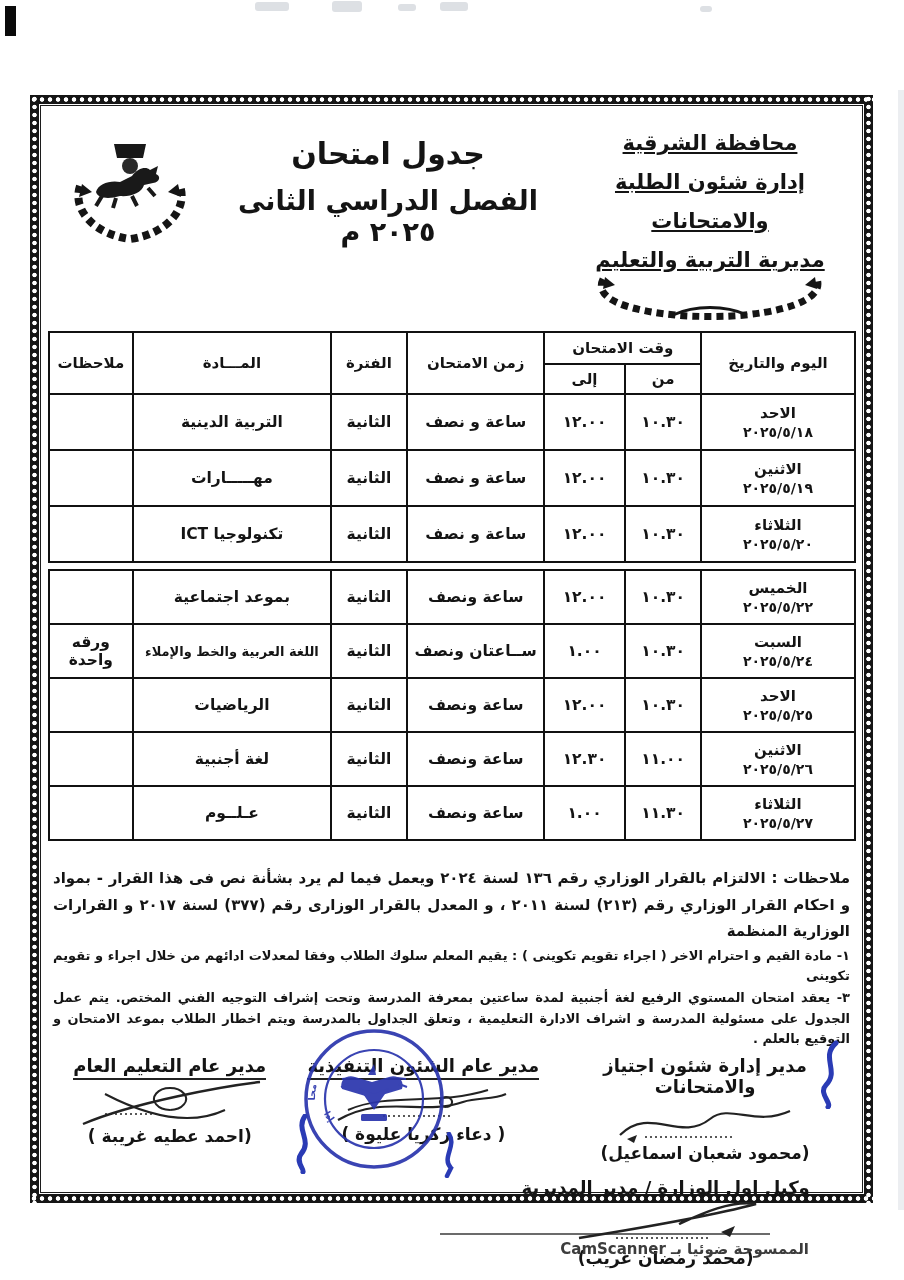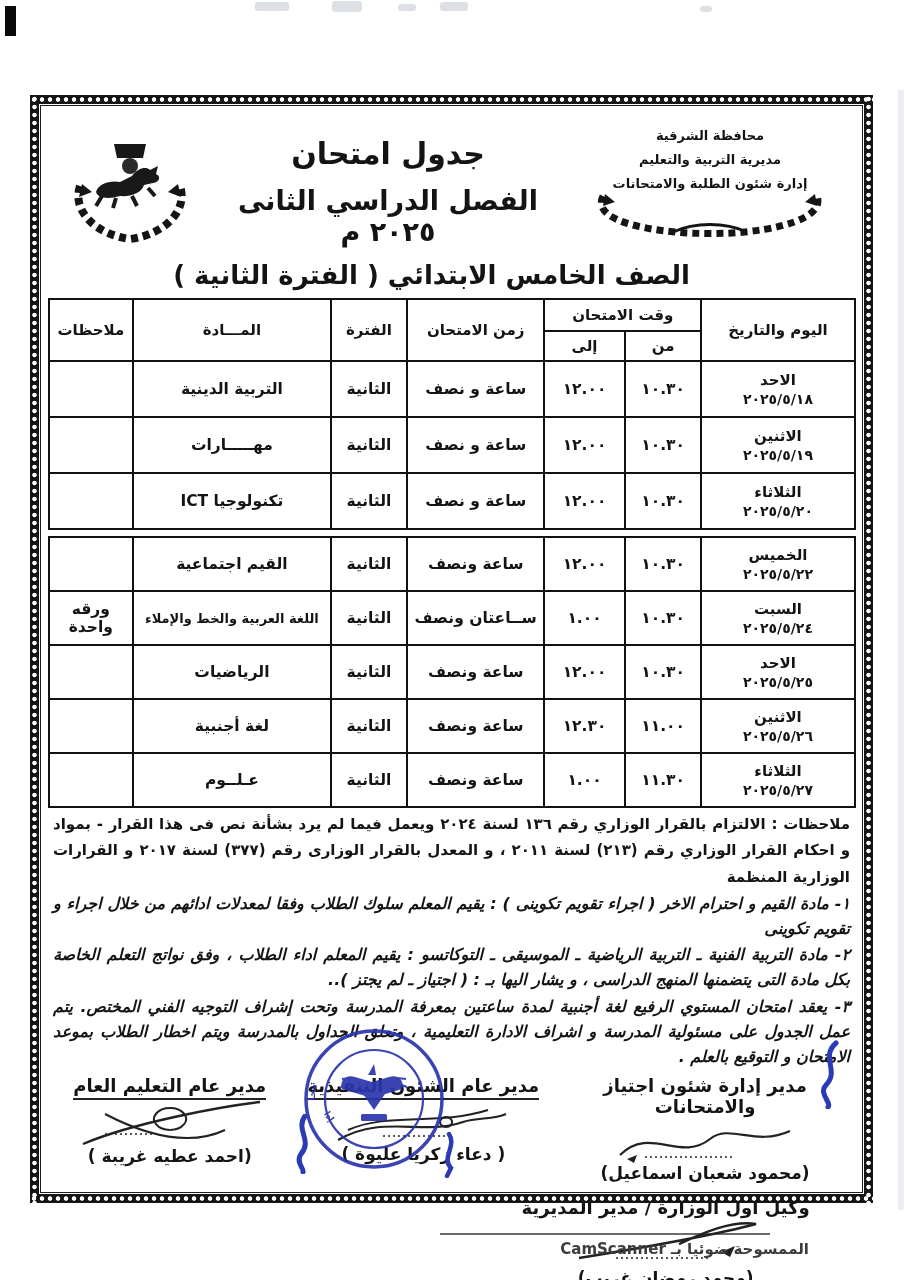--- a/index.html
+++ b/index.html
@@ -27,21 +27,21 @@
   .wave-v{width:9px;top:-9px;bottom:-9px;
     background-image:radial-gradient(circle at 4.5px 4px, #ffffff 1.9px, rgba(255,255,255,0) 2.6px);
     background-size:9px 8px;}
   .wave-top{top:-9px;} .wave-bottom{bottom:-9px;}
   .wave-left{left:-9px;} .wave-right{right:-9px;}
   .inner-line{position:absolute;inset:1px;border:1.5px solid #1c1c1c;pointer-events:none;}
 
   
   .doc-header{display:flex;align-items:flex-start;padding:12px 8px 0 8px;}
   .org-block{width:292px;text-align:center;padding-top:8px;position:relative;}
-  .org-line{font-weight:700;font-size:13px;line-height:1.85;}
+  .org-line{font-weight:700;font-size:21px;line-height:1.85;text-decoration:underline;}
   .org-wreath{margin-top:-4px;}
   .title-block{flex:1;text-align:center;padding-top:20px;}
   .title-1{font-weight:700;font-size:30px;letter-spacing:1px;}
   .title-2{font-weight:700;font-size:27px;margin-top:14px;}
   .emblem-block{width:165px;text-align:center;padding-top:24px;}
   .title-3{text-align:center;font-weight:700;font-size:26px;margin:4px 40px 8px 0;}
 
   
   table.sched{border-collapse:collapse;width:808px;margin:6px auto 0 auto;table-layout:fixed;}
   table.sched,table.sched th,table.sched td{border:2.5px solid #111;}
@@ -52,23 +52,23 @@
   table.sched th{font-size:15px;}
   .t1 td{height:50px;}
   .t2{margin-top:26px;}
   .t2 td{height:48px;}
   .day-name{display:block;font-size:15px;}
   .day-date{display:block;font-size:14px;margin-top:2px;}
   .time-val{font-size:16px;letter-spacing:1px;}
   .subj{font-size:16px;margin-left:42px;}
 
   
-  .notes{padding:3px 14px 0 14px;}
+  .notes{padding:24px 14px 0 14px;}
   .notes-intro{font-weight:700;font-size:15px;line-height:1.75;text-align:justify;text-align-last:right;margin:0;}
-  .notes-item{font-weight:700;font-size:16px;line-height:1.55;margin:2px 0 0 0;text-align:justify;text-align-last:right;font-style:italic;}
+  .notes-item{font-weight:700;font-size:13px;line-height:1.55;margin:2px 0 0 0;text-align:justify;text-align-last:right;}
 
   
   .sig-row1{display:flex;padding:6px 10px 0 10px;}
   .sig-col{text-align:center;}
   .sig-c1{width:37%;} .sig-c2{width:33%;} .sig-c3{width:30%;}
   .sig-title{font-weight:700;font-size:18px;}
   .sig-title.u{border-bottom:2px solid #222;display:inline-block;padding-bottom:2px;}
   .sig-name{font-weight:700;font-size:17px;margin-top:-6px;}
   .sig-row2{display:flex;justify-content:space-between;padding:14px 30px 0 30px;position:relative;}
   .sig2-col{text-align:center;width:44%;}
@@ -98,22 +98,22 @@
 <div class="frame">
   <div class="wave wave-h wave-top"></div>
   <div class="wave wave-h wave-bottom"></div>
   <div class="wave wave-v wave-left"></div>
   <div class="wave wave-v wave-right"></div>
   <div class="inner-line"></div>
 
   <div class="doc-header">
     <div class="org-block">
       <div class="org-line">محافظة الشرقية</div>
+      <div class="org-line">إدارة شئون الطلبة والامتحانات</div>
       <div class="org-line">مديرية التربية والتعليم</div>
-      <div class="org-line">إدارة شئون الطلبة والامتحانات</div>
       <svg class="org-wreath" width="250" height="46" viewBox="0 0 250 46">
         <path d="M18 4 C10 20 30 34 90 40 C110 42 140 42 160 40 C215 34 238 20 232 4" fill="none" stroke="#151515" stroke-width="7" stroke-dasharray="7 5"></path>
         <path d="M88 40 C110 30 140 30 162 40" fill="none" stroke="#151515" stroke-width="3"></path>
         <path d="M20 2 l10 8 l-12 4 z M230 2 l-10 8 l12 4 z" fill="#151515"></path>
       </svg>
     </div>
     <div class="title-block">
       <div class="title-1">جدول امتحان</div>
       <div class="title-2">الفصل الدراسي الثانى ٢٠٢٥ م</div>
     </div>
@@ -121,21 +121,20 @@
       <svg width="128" height="112" viewBox="0 0 128 112">
         <path d="M48 4 h32 l-3 14 h-26 z" fill="#181818"></path>
         <circle cx="64" cy="26" r="8" fill="#2a2a2a"></circle>
         <path d="M30 52 c2 -8 14 -12 24 -10 l12 -6 c6 -8 14 -10 18 -6 l8 -4 l-2 8 c5 2 4 8 -3 9 l-9 2 c-2 8 -14 12 -24 11 c-10 3 -22 3 -24 -4 z" fill="#191919"></path>
         <path d="M36 56 l-6 10 M50 58 l-3 10 M66 56 l5 10 M82 48 l7 8" stroke="#191919" stroke-width="4" fill="none"></path>
         <path d="M14 46 C6 70 28 94 64 99 C100 94 122 70 114 46" fill="none" stroke="#151515" stroke-width="8" stroke-dasharray="7 5"></path>
         <path d="M16 44 l10 8 l-13 5 z M112 44 l-10 8 l13 5 z" fill="#151515"></path>
       </svg>
     </div>
   </div>
-  <div class="title-3">الصف الخامس الابتدائي ( الفترة الثانية )</div>
 
   <table class="sched t1">
     <colgroup>
       <col style="width:19%">
         <col style="width:9.5%">
         <col style="width:10%">
       <col style="width:17%">
         <col style="width:9.5%">
         <col style="width:24.5%">
         <col style="width:10.5%">
@@ -207,21 +206,21 @@
     <tbody>
       <tr>
         <td>
             <span class="day-name">الخميس</span>
             <span class="day-date">٢٠٢٥/٥/٢٢</span>
           </td>
         <td class="time-val">١٠.٣٠</td>
         <td class="time-val">١٢.٠٠</td>
         <td>ساعة ونصف</td>
         <td>الثانية</td>
-        <td class="subj">القيم اجتماعية</td>
+        <td class="subj">بموعد اجتماعية</td>
         <td></td>
       </tr>
       <tr>
         <td>
             <span class="day-name">السبت</span>
             <span class="day-date">٢٠٢٥/٥/٢٤</span>
           </td>
         <td class="time-val">١٠.٣٠</td>
         <td class="time-val">١.٠٠</td>
         <td>ســاعتان ونصف</td>
@@ -264,21 +263,20 @@
         <td>الثانية</td>
         <td class="subj">عـلــوم</td>
         <td></td>
       </tr>
     </tbody>
   </table>
 
   <div class="notes">
     <p class="notes-intro">ملاحظات : الالتزام بالقرار الوزاري رقم ١٣٦ لسنة ٢٠٢٤ ويعمل فيما لم يرد بشأنة نص فى هذا القرار - بمواد و احكام القرار الوزاري رقم (٢١٣) لسنة ٢٠١١ ، و المعدل بالقرار الوزارى رقم (٣٧٧) لسنة ٢٠١٧ و القرارات الوزارية المنظمة</p>
     <p class="notes-item">١- مادة القيم و احترام الاخر ( اجراء تقويم تكوينى ) : يقيم المعلم سلوك الطلاب وفقا لمعدلات ادائهم من خلال اجراء و تقويم تكوينى</p>
-    <p class="notes-item">٢- مادة التربية الفنية ـ التربية الرياضية ـ الموسيقى ـ التوكاتسو : يقيم المعلم اداء الطلاب ، وفق نواتج التعلم الخاصة بكل مادة التى يتضمنها المنهج الدراسى ، و يشار اليها بـ : ( اجتياز ـ لم يجتز )..</p>
     <p class="notes-item">٣- يعقد امتحان المستوي الرفيع لغة أجنبية لمدة ساعتين بمعرفة المدرسة وتحت إشراف التوجيه الفني المختص. يتم عمل الجدول على مسئولية المدرسة و اشراف الادارة التعليمية ، وتعلق الجداول بالمدرسة ويتم اخطار الطلاب بموعد الامتحان و التوقيع بالعلم .</p>
   </div>
 
   <div class="sig-row1">
     <div class="sig-col sig-c1">
       <div class="sig-title">مدير إدارة شئون اجتياز والامتحانات</div>
       <svg class="sig-svg" width="200" height="52" viewBox="0 0 200 52">
         <path d="M15 38 C45 8 75 46 105 22 C125 6 150 30 185 14" fill="none" stroke="#222" stroke-width="2.2"></path>
         <path d="M40 40 H130" stroke="#222" stroke-width="1.4" stroke-dasharray="2 3" fill="none"></path>
         <path d="M22 42 l10 -4 l-3 8 z" fill="#222"></path>

